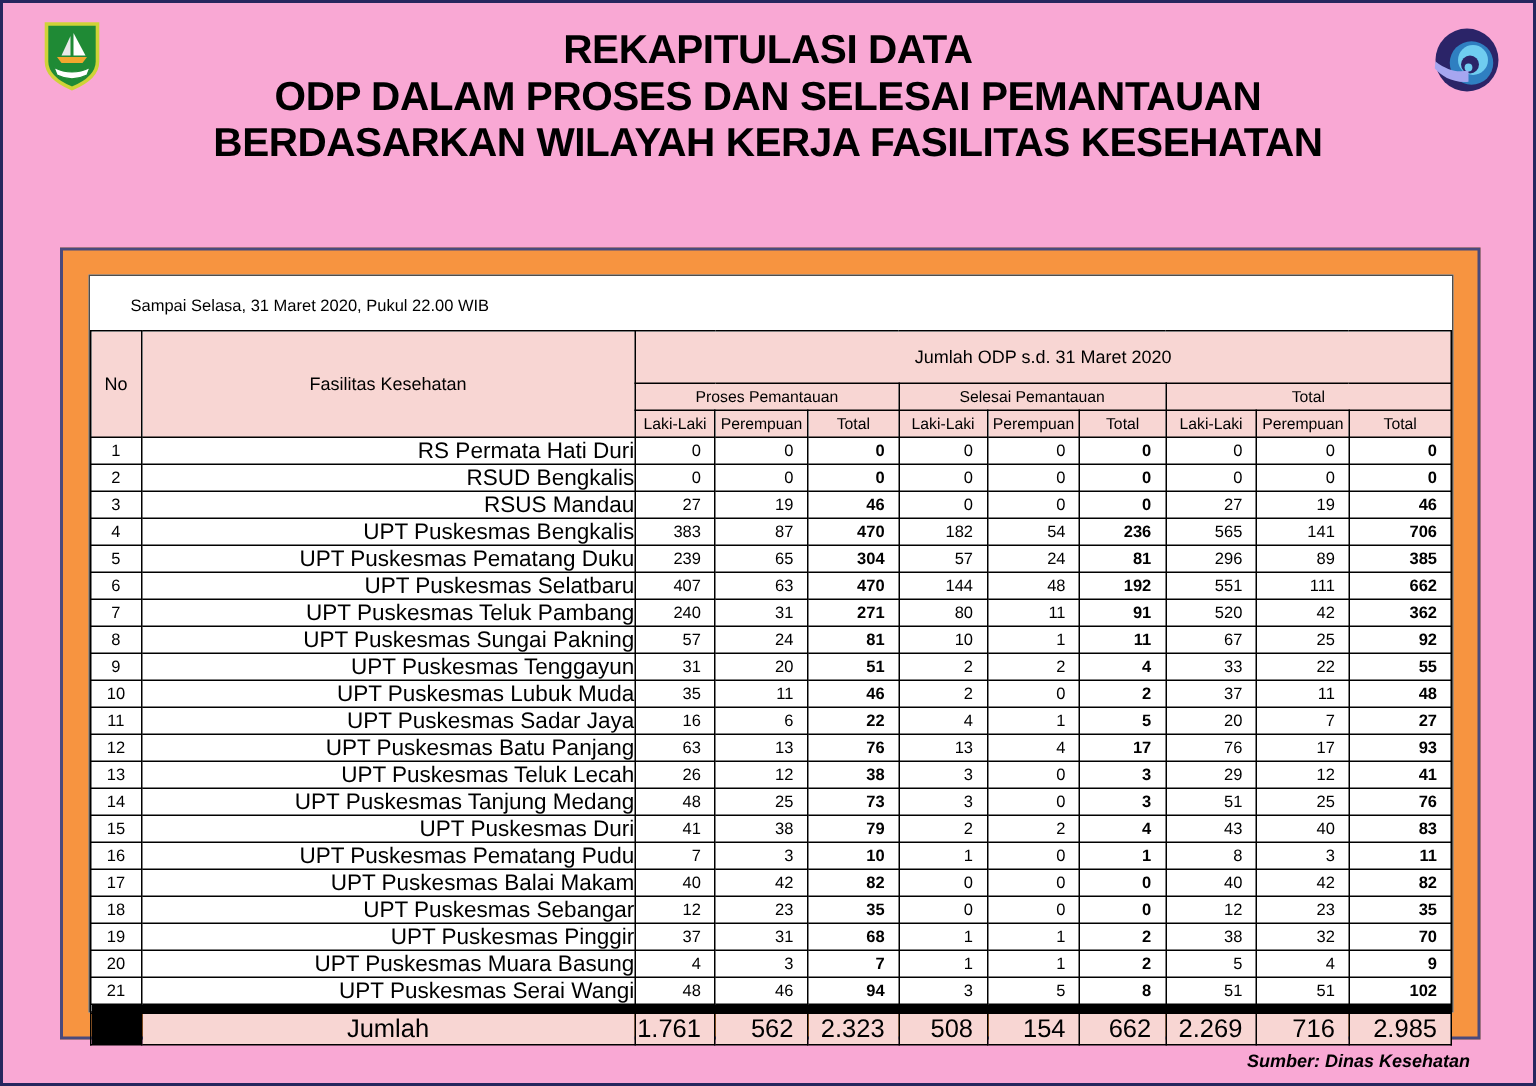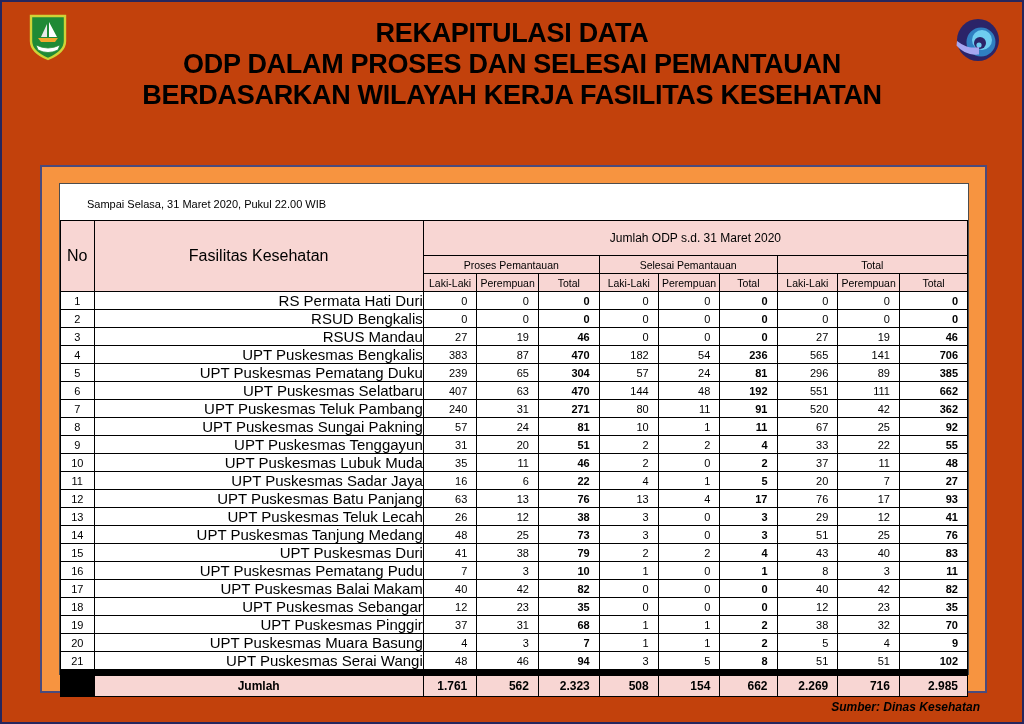--- a/index.html
+++ b/index.html
@@ -1,19 +1,19 @@
 <!DOCTYPE html>
 <html><head>
 <meta charset="utf-8">
 <style>
   * { margin:0; padding:0; box-sizing:border-box; }
   html,body { width:1024px; height:724px; }
   .page {
     width:1024px; height:724px; position:relative;
-    background:#c2410c;
+    background:#f9a8d4;
     border:2px solid #26265e;
     font-family:"Liberation Sans", sans-serif;
     color:#000;
     overflow:hidden;
   }
   
   .header { position:relative; height:150px; }
   .title {
     text-align:center; font-weight:bold; font-size:27px; line-height:31px;
     padding-top:16px; letter-spacing:-0.3px;
@@ -32,28 +32,28 @@
   .timestamp {
     height:36px; line-height:40px; padding-left:27px; font-size:11px; color:#000;
   }
   
   table { width:100%; border-collapse:collapse; table-layout:fixed; }
   th, td { border:1px solid #000; overflow:hidden; white-space:nowrap; }
   thead th { background:#f8d6d3; font-weight:normal; }
   .h-top   { height:35px; font-size:12px; }
   .h-group { height:18px; font-size:10.5px; }
   .h-sub   { height:18px; font-size:10.5px; }
-  .h-corner{ font-size:16px; }
+  .h-corner{ font-size:12px; }
   tbody td { height:16px; font-size:11px; background:#fff; }
   .c-no    { text-align:center; }
   .c-name  { text-align:right; padding-left:17px; font-size:15px; }
   .c-num   { text-align:right; padding-right:9px; }
   .c-total { font-weight:bold; }
   .sep-cell { height:6px; background:#000; border:1px solid #000; }
-  .total-row td { height:21px; background:#f8d6d3; font-weight:bold; font-size:12px; }
+  .total-row td { height:21px; background:#f8d6d3; font-weight:normal; font-size:17px; }
   .total-row .c-black  { background:#000; }
   .total-row .c-jumlah { text-align:center; }
   
   .source {
     position:absolute; right:42px; top:698px;
     font-size:12px; font-weight:bold; font-style:italic;
   }
 </style>
 </head>
 <body>

